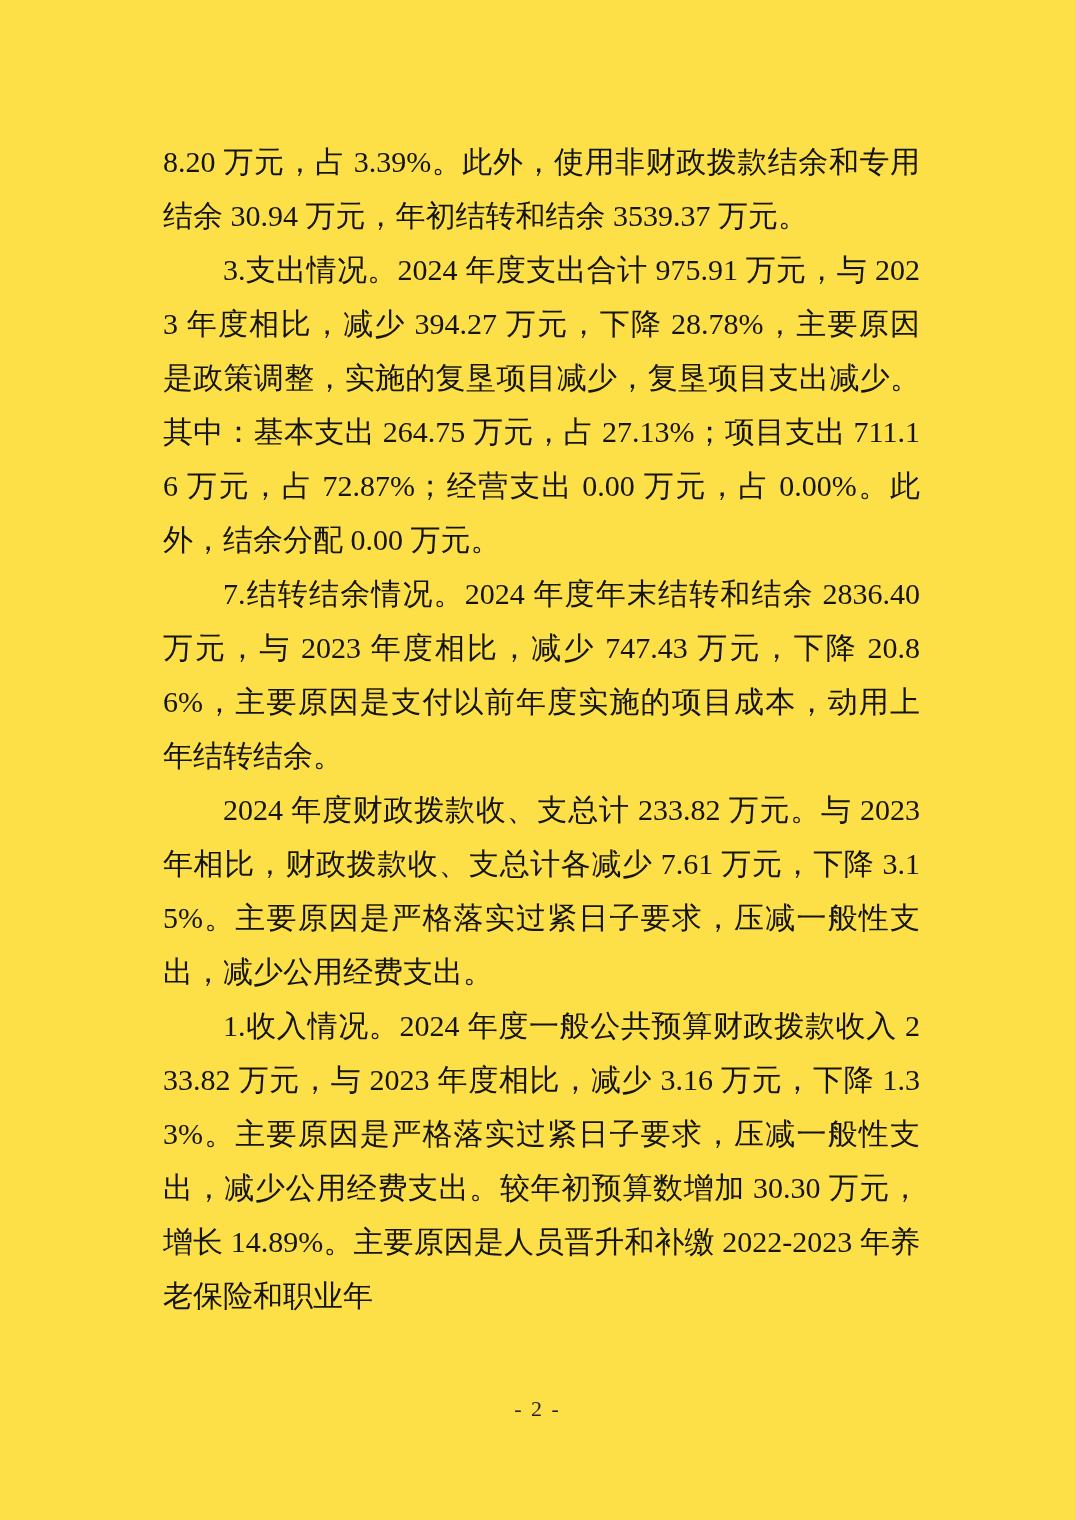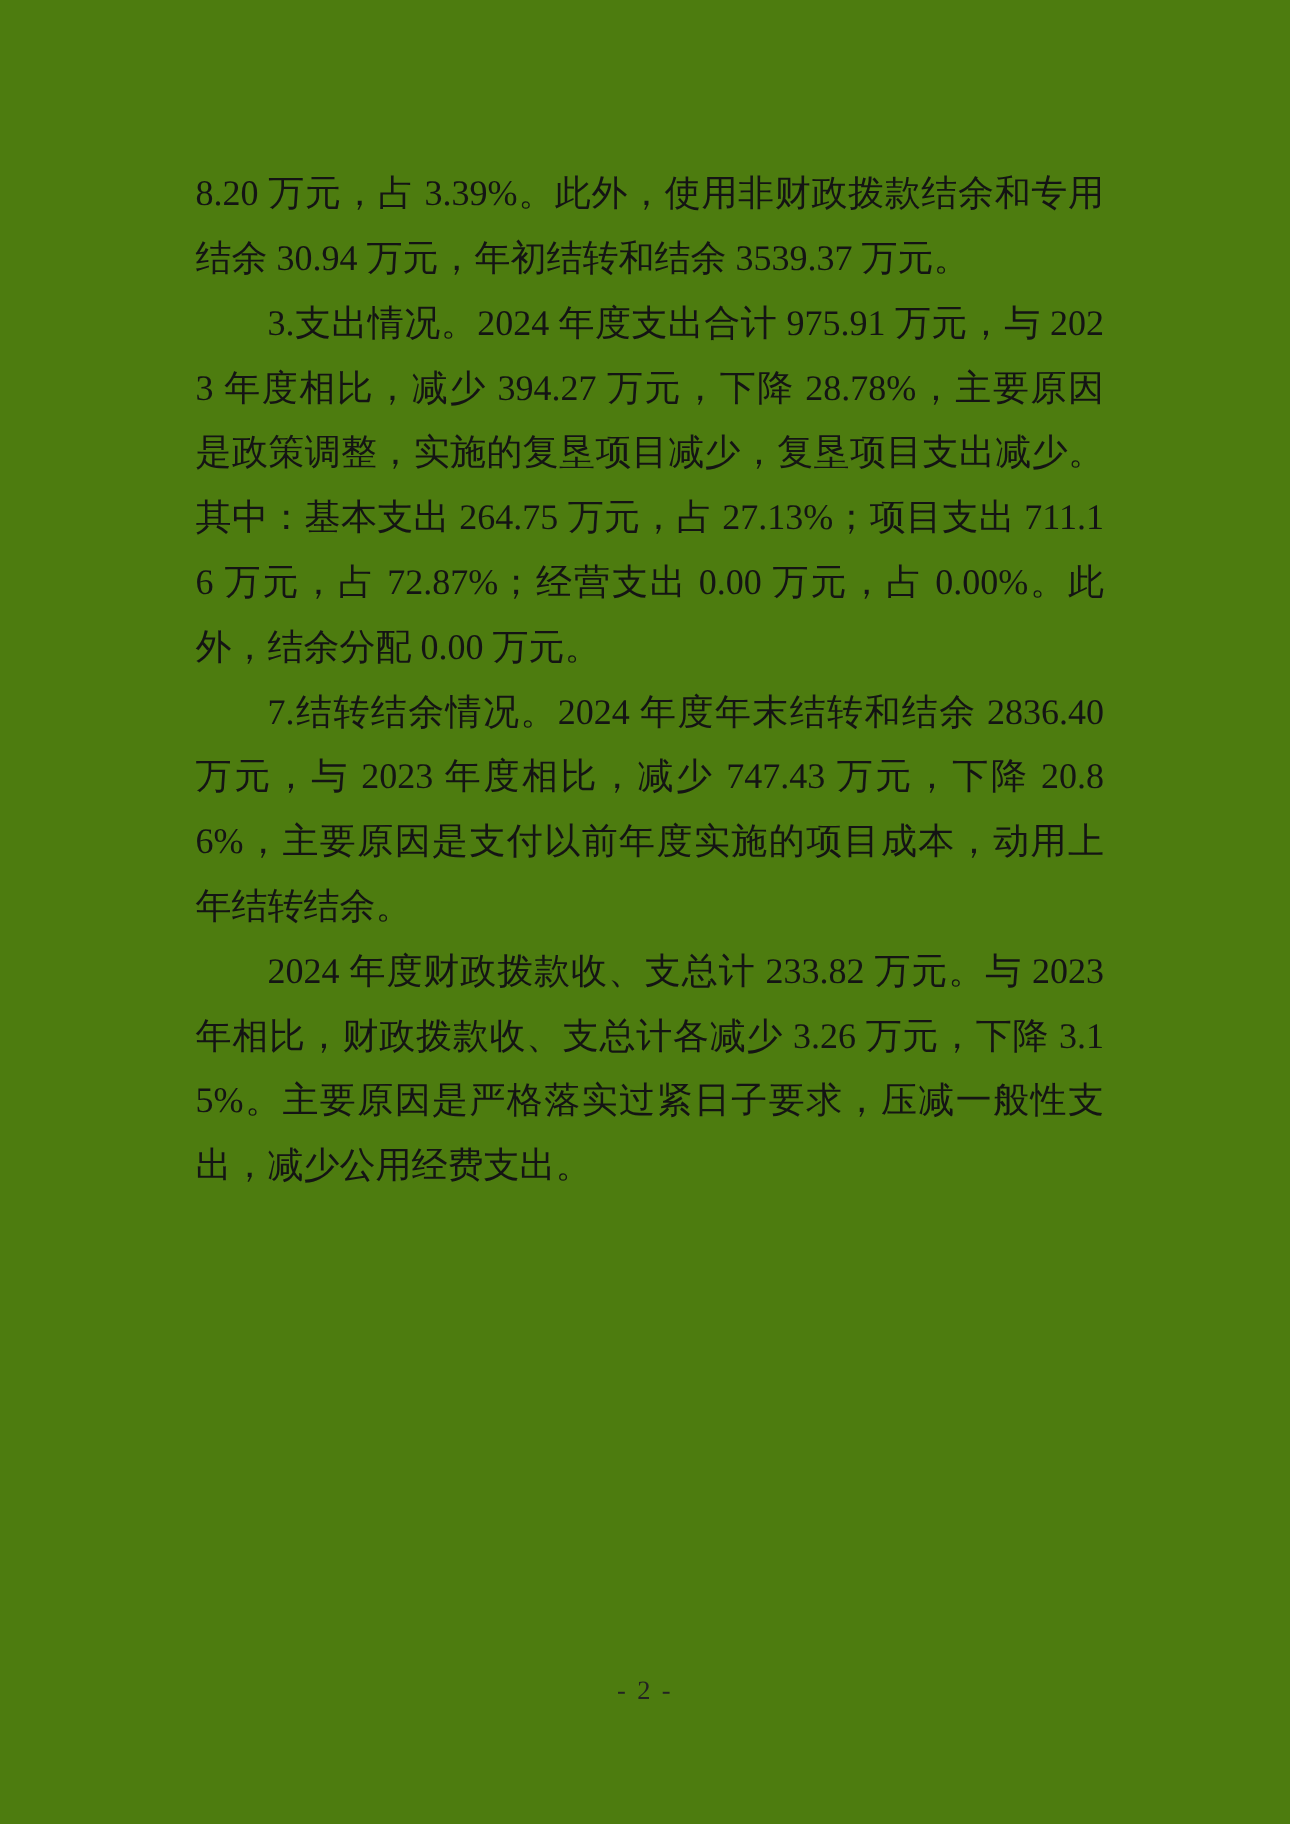--- a/index.html
+++ b/index.html
@@ -14,21 +14,21 @@
     font-family: "Liberation Serif", "DejaVu Serif", serif;
     color: #141414;
     overflow: hidden;
   }
   .page {
     position: absolute;
     left: 0;
     top: 0;
     width: 1075px;
     height: 1520px;
-    background: #4d7c0f;
+    background: #fde047;
   }
   .content {
     position: absolute;
     left: 163px;
     top: 135px;
     width: 757px;
   }
   .para {
     margin: 0;
     font-size: 30px;
@@ -63,20 +63,21 @@
 <div class="page">
   <div class="content">
 
     <p class="para"><span>8.20 万元，占 3.39%。此外，使用非财政拨款结余和专用结余 30.94 万元，年初结转和结余 3539.37 万元。</span></p>
 
     <p class="para indent"><span class="lead">3.支出情况。</span><span>2024 年度支出合计 975.91 万元，与 2023 年度相比，减少 394.27 万元，下降 28.78%，主要原因是政策调整，实施的复垦项目减少，复垦项目支出减少。其中：基本支出 264.75 万元，占 27.13%；项目支出 711.16 万元，占 72.87%；经营支出 0.00 万元，占 0.00%。此外，结余分配 0.00 万元。</span></p>
 
     <p class="para indent"><span class="lead">7.结转结余情况。</span><span>2024 年度年末结转和结余 2836.40 万元，与 2023 年度相比，减少 747.43 万元，下降 20.86%，主要原因是支付以前年度实施的项目成本，动用上年结转结余。</span></p>
 
 
-    <p class="para indent"><span>2024 年度财政拨款收、支总计 233.82 万元。与 2023 年相比，财政拨款收、支总计各减少 3.26 万元，下降 3.15%。主要原因是严格落实过紧日子要求，压减一般性支出，减少公用经费支出。</span></p>
+    <p class="para indent"><span>2024 年度财政拨款收、支总计 233.82 万元。与 2023 年相比，财政拨款收、支总计各减少 7.61 万元，下降 3.15%。主要原因是严格落实过紧日子要求，压减一般性支出，减少公用经费支出。</span></p>
 
 
+    <p class="para indent"><span class="lead">1.收入情况。</span><span>2024 年度一般公共预算财政拨款收入 233.82 万元，与 2023 年度相比，减少 3.16 万元，下降 1.33%。主要原因是严格落实过紧日子要求，压减一般性支出，减少公用经费支出。较年初预算数增加 30.30 万元，增长 14.89%。主要原因是人员晋升和补缴 2022-2023 年养老保险和职业年</span></p>
 
   </div>
 
   <div class="footer">- 2 -</div>
 </div>
 
 </body></html>

